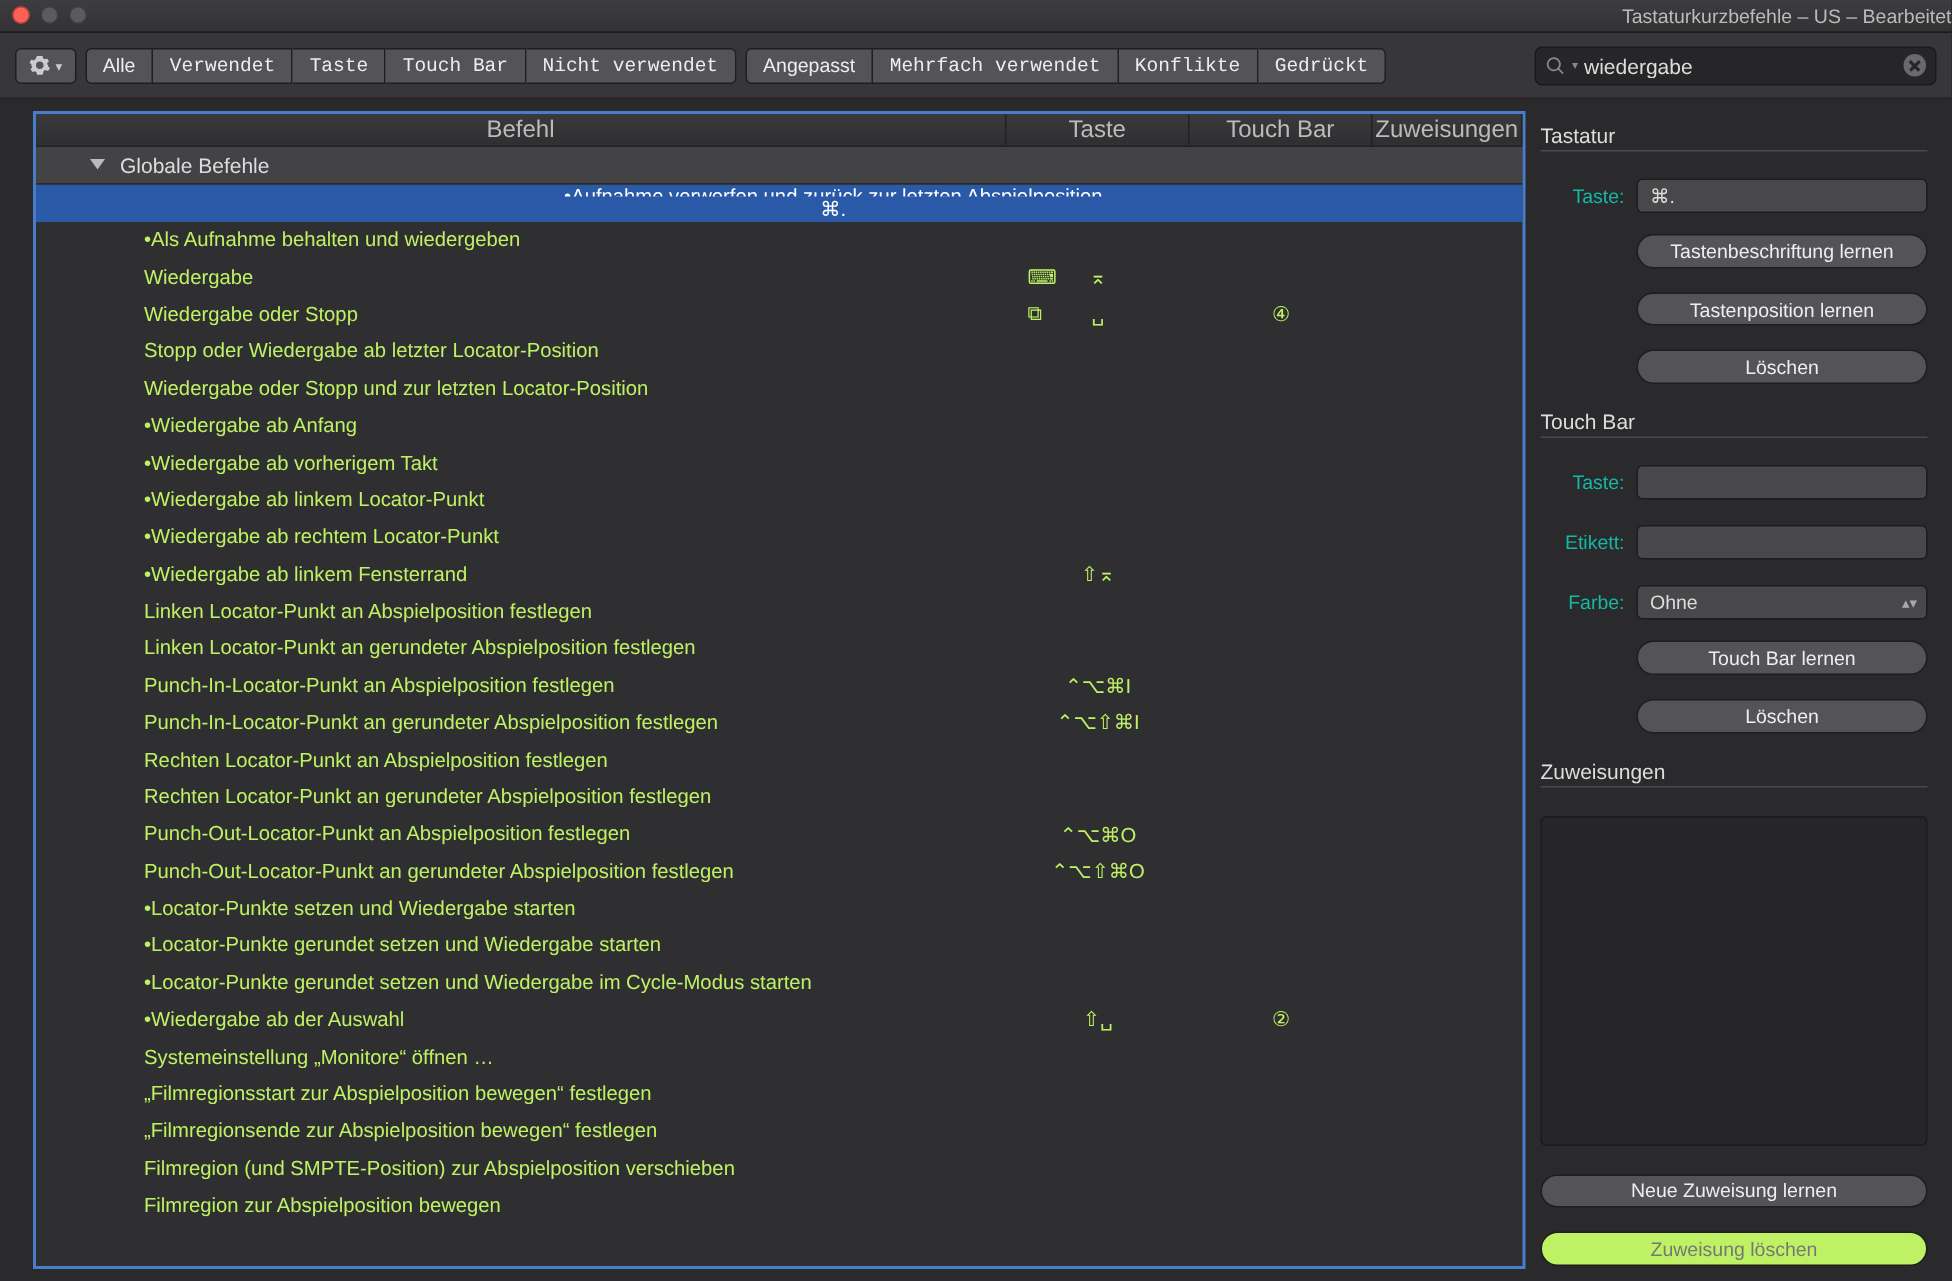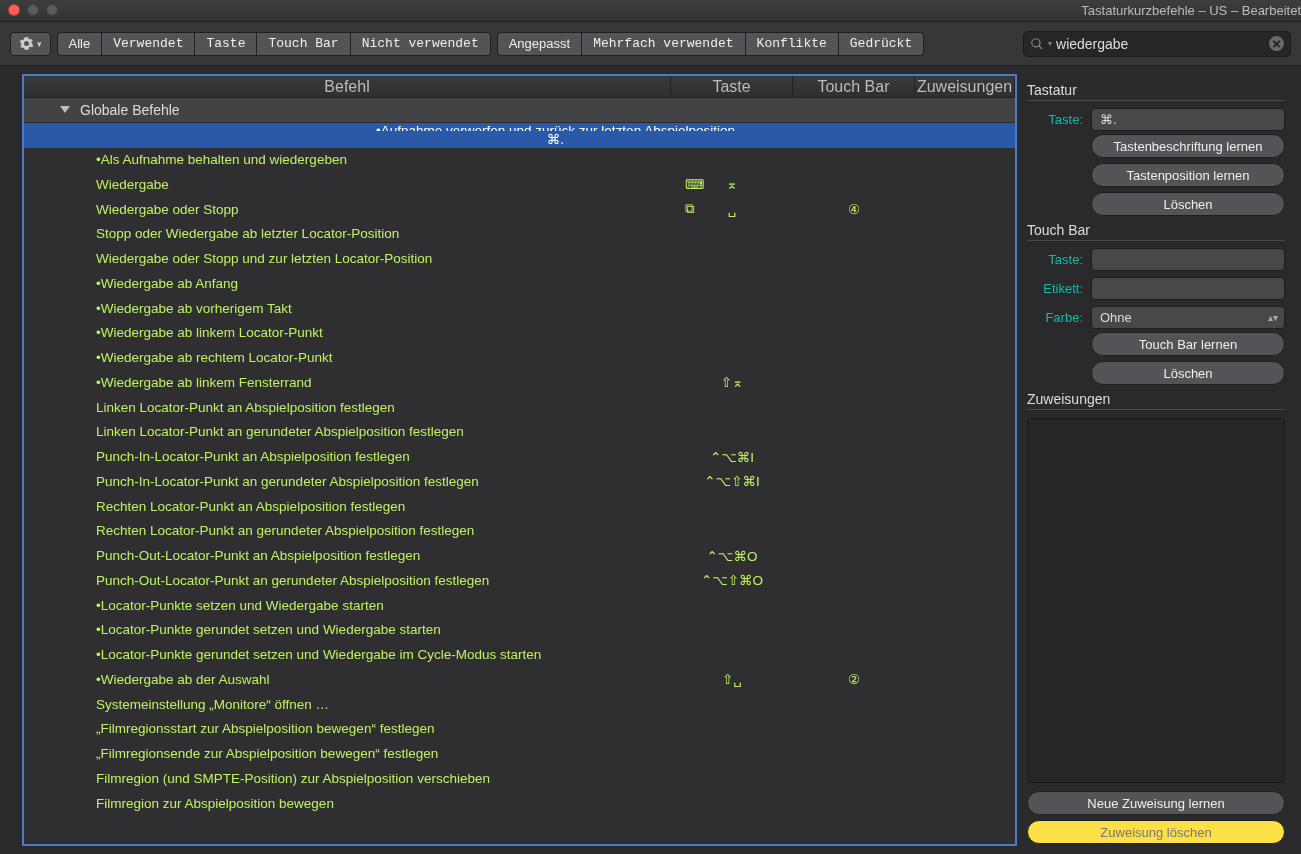--- a/index.html
+++ b/index.html
@@ -88,37 +88,37 @@
     padding-left:72px;font-size:13.5px;color:#bef264;
   }
   .row.sel{background:#2a5aa7;color:#fff;flex-direction:column;}
   .row .cmd{flex:1;white-space:nowrap;overflow:hidden;}
   .row .taste{width:122px;text-align:center;position:relative;}
   .row .touch{width:122px;text-align:center;}
   .row .zuw{width:100px;text-align:center;}
   .icongly{position:absolute;left:14px;}
 
   .right{
-    width:284px;padding:10px 16px 10px 10px; display:flex;flex-direction:column;gap:0;
+    width:284px;padding:10px 16px 10px 10px; display:flex;flex-direction:column;gap:11px;
   }
   .sectitle{color:#ddd;font-size:14px;margin-top:6px;margin-bottom:4px;border-bottom:1px solid #4a4a4c;padding-bottom:2px;}
   .field{display:flex;align-items:center;gap:8px;margin:3px 0;}
   .field label{width:56px;text-align:right;color:#14b8a6;font-size:13px;}
   .field .inputbox, .field .select{
     flex:1;height:23px;background:#48484b;border:1px solid #1d1d1d;border-radius:4px;
     padding:0 8px;color:#ddd;font-size:13px;display:flex;align-items:center;position:relative;
   }
   .field .select .selarrow{position:absolute;right:6px;font-size:10px;color:#aaa;}
   .rbtn{
     height:24px;background:#545458;border:1px solid #1e1e1e;border-radius:12px;
     color:#eee;font-size:13px;display:flex;align-items:center;justify-content:center;
     margin-left:64px;position:relative;
   }
   .rbtn + .rbtn{margin-top:5px;}
-  .rbtn.disabled{color:#777;background:#fde047;}
+  .rbtn.disabled{color:#777;background:#bef264;}
   .assignarea{flex:1;background:#262628;border:1px solid #1a1a1a;border-radius:4px;margin:4px 0 8px 0;min-height:220px;}
 </style>
 </head>
 <body>
 
 <div class="titlebar">
   <div class="traffic">
     <div class="tl red"></div>
     <div class="tl yel"></div>
     <div class="tl grn"></div>

